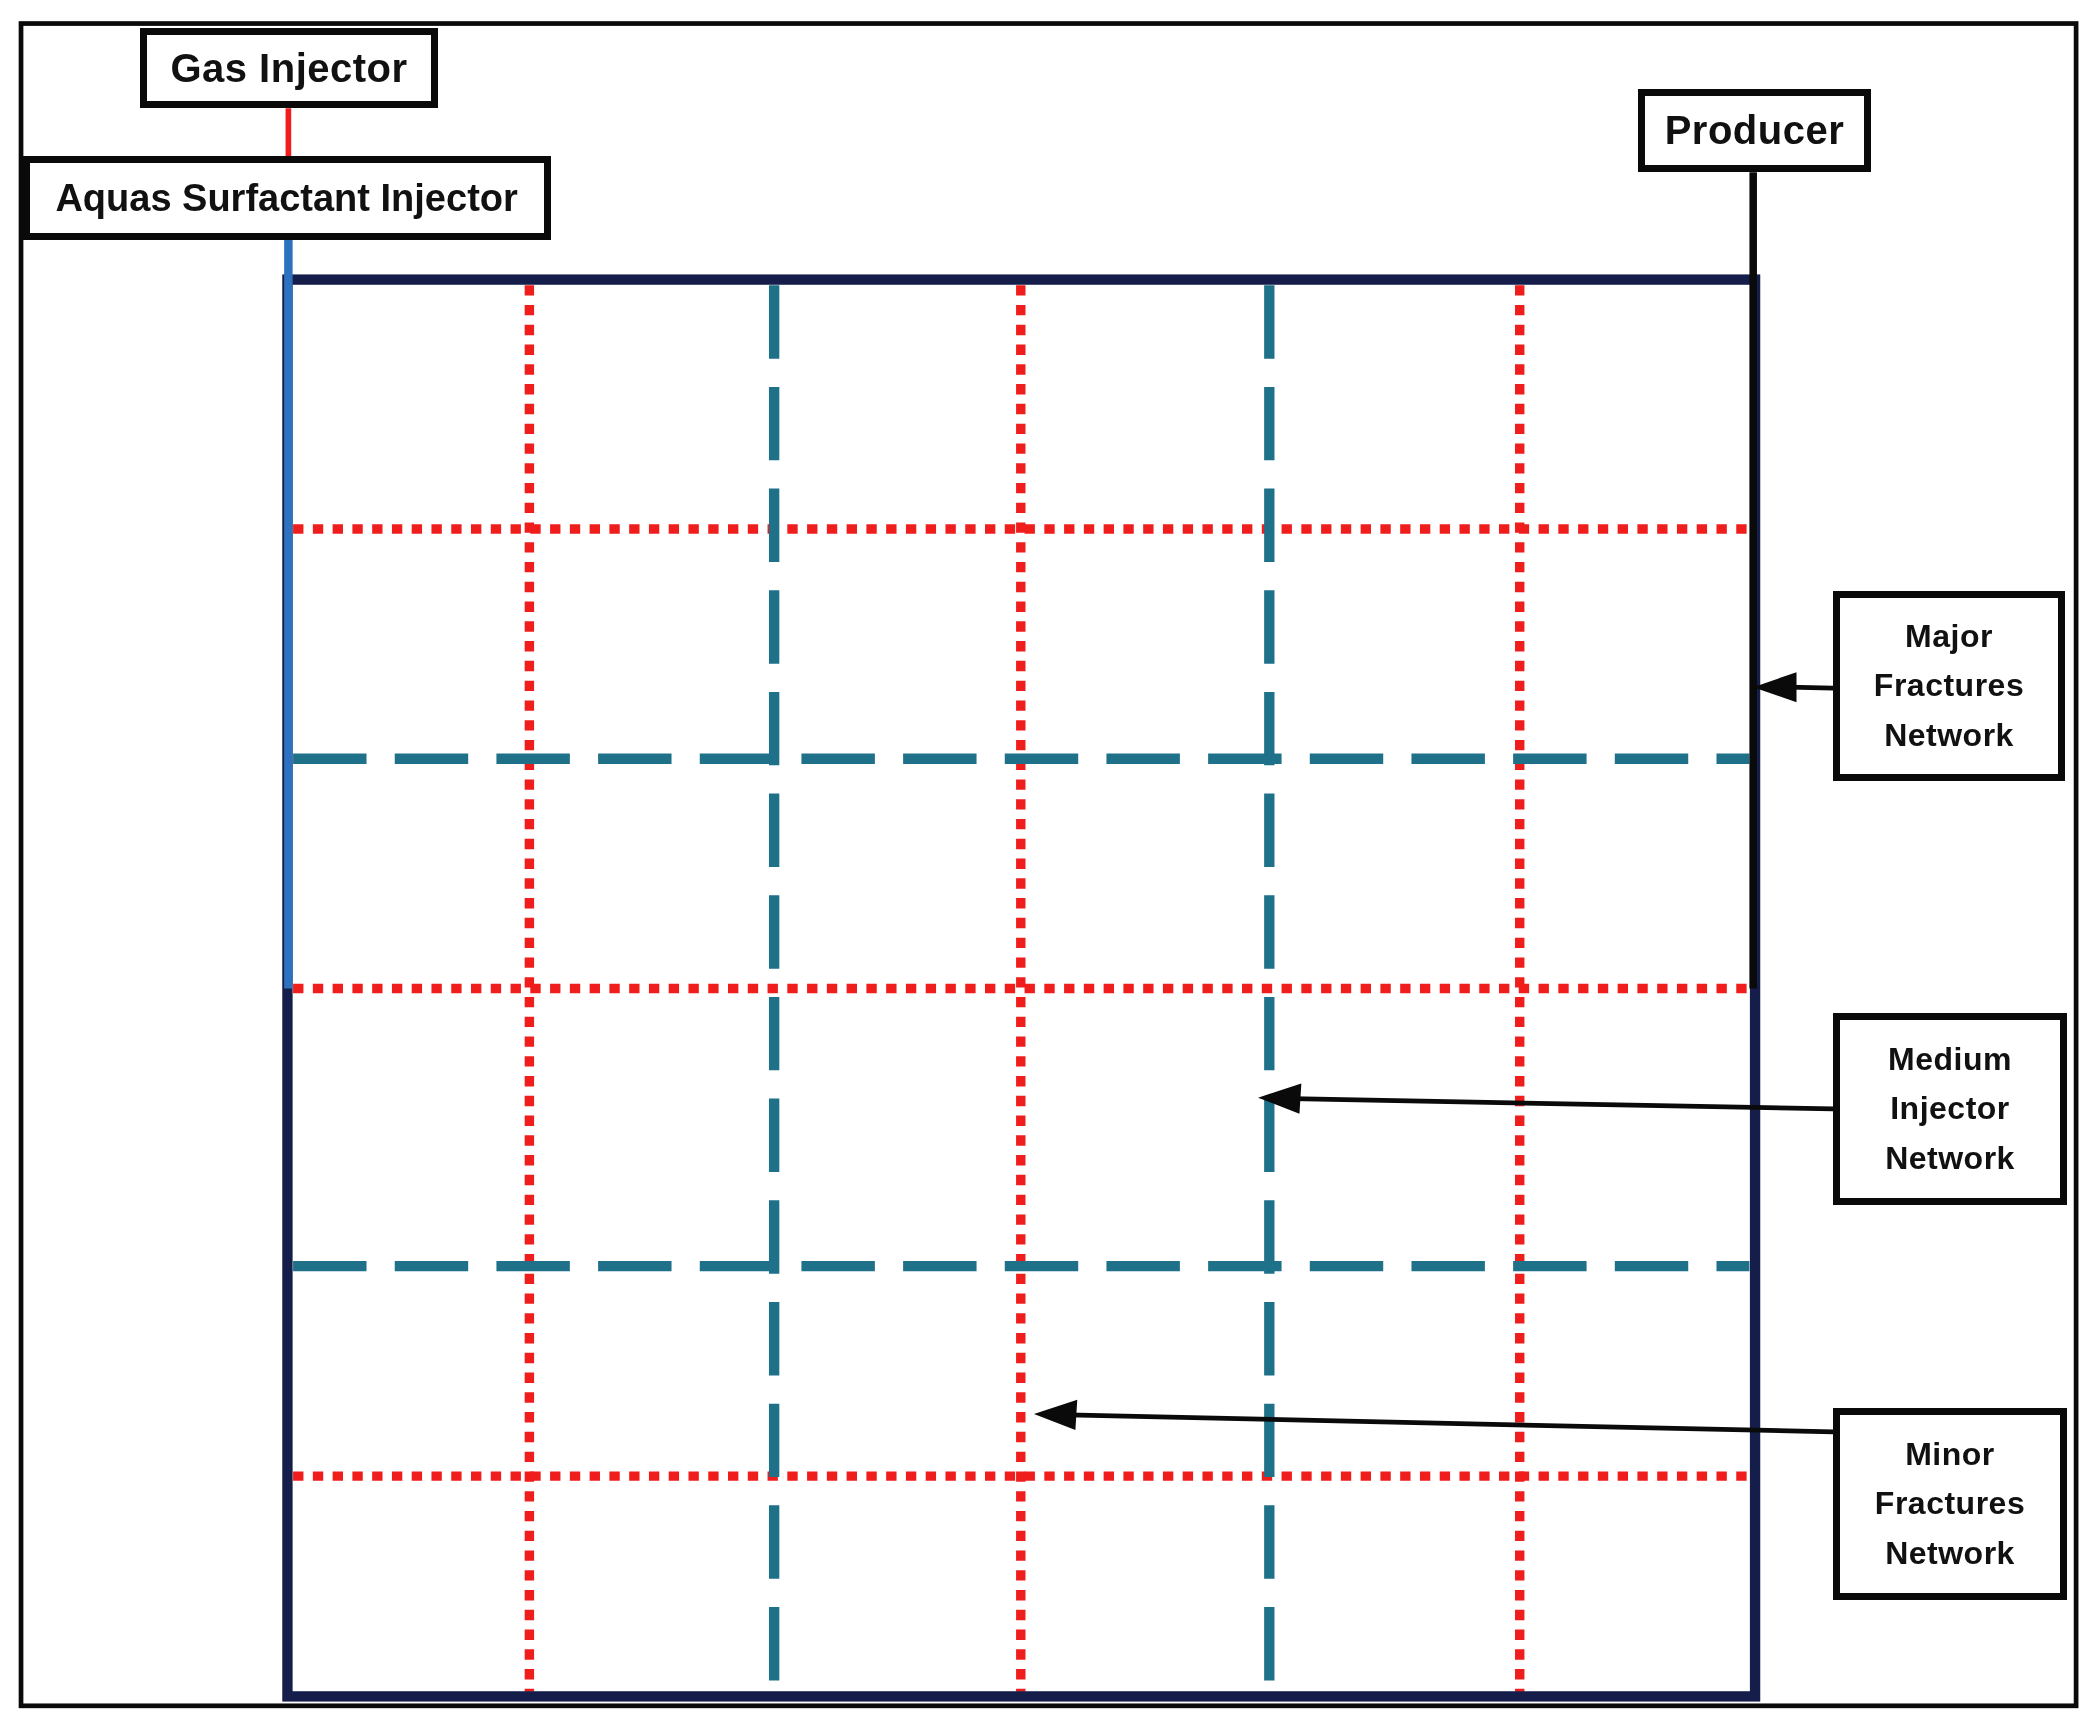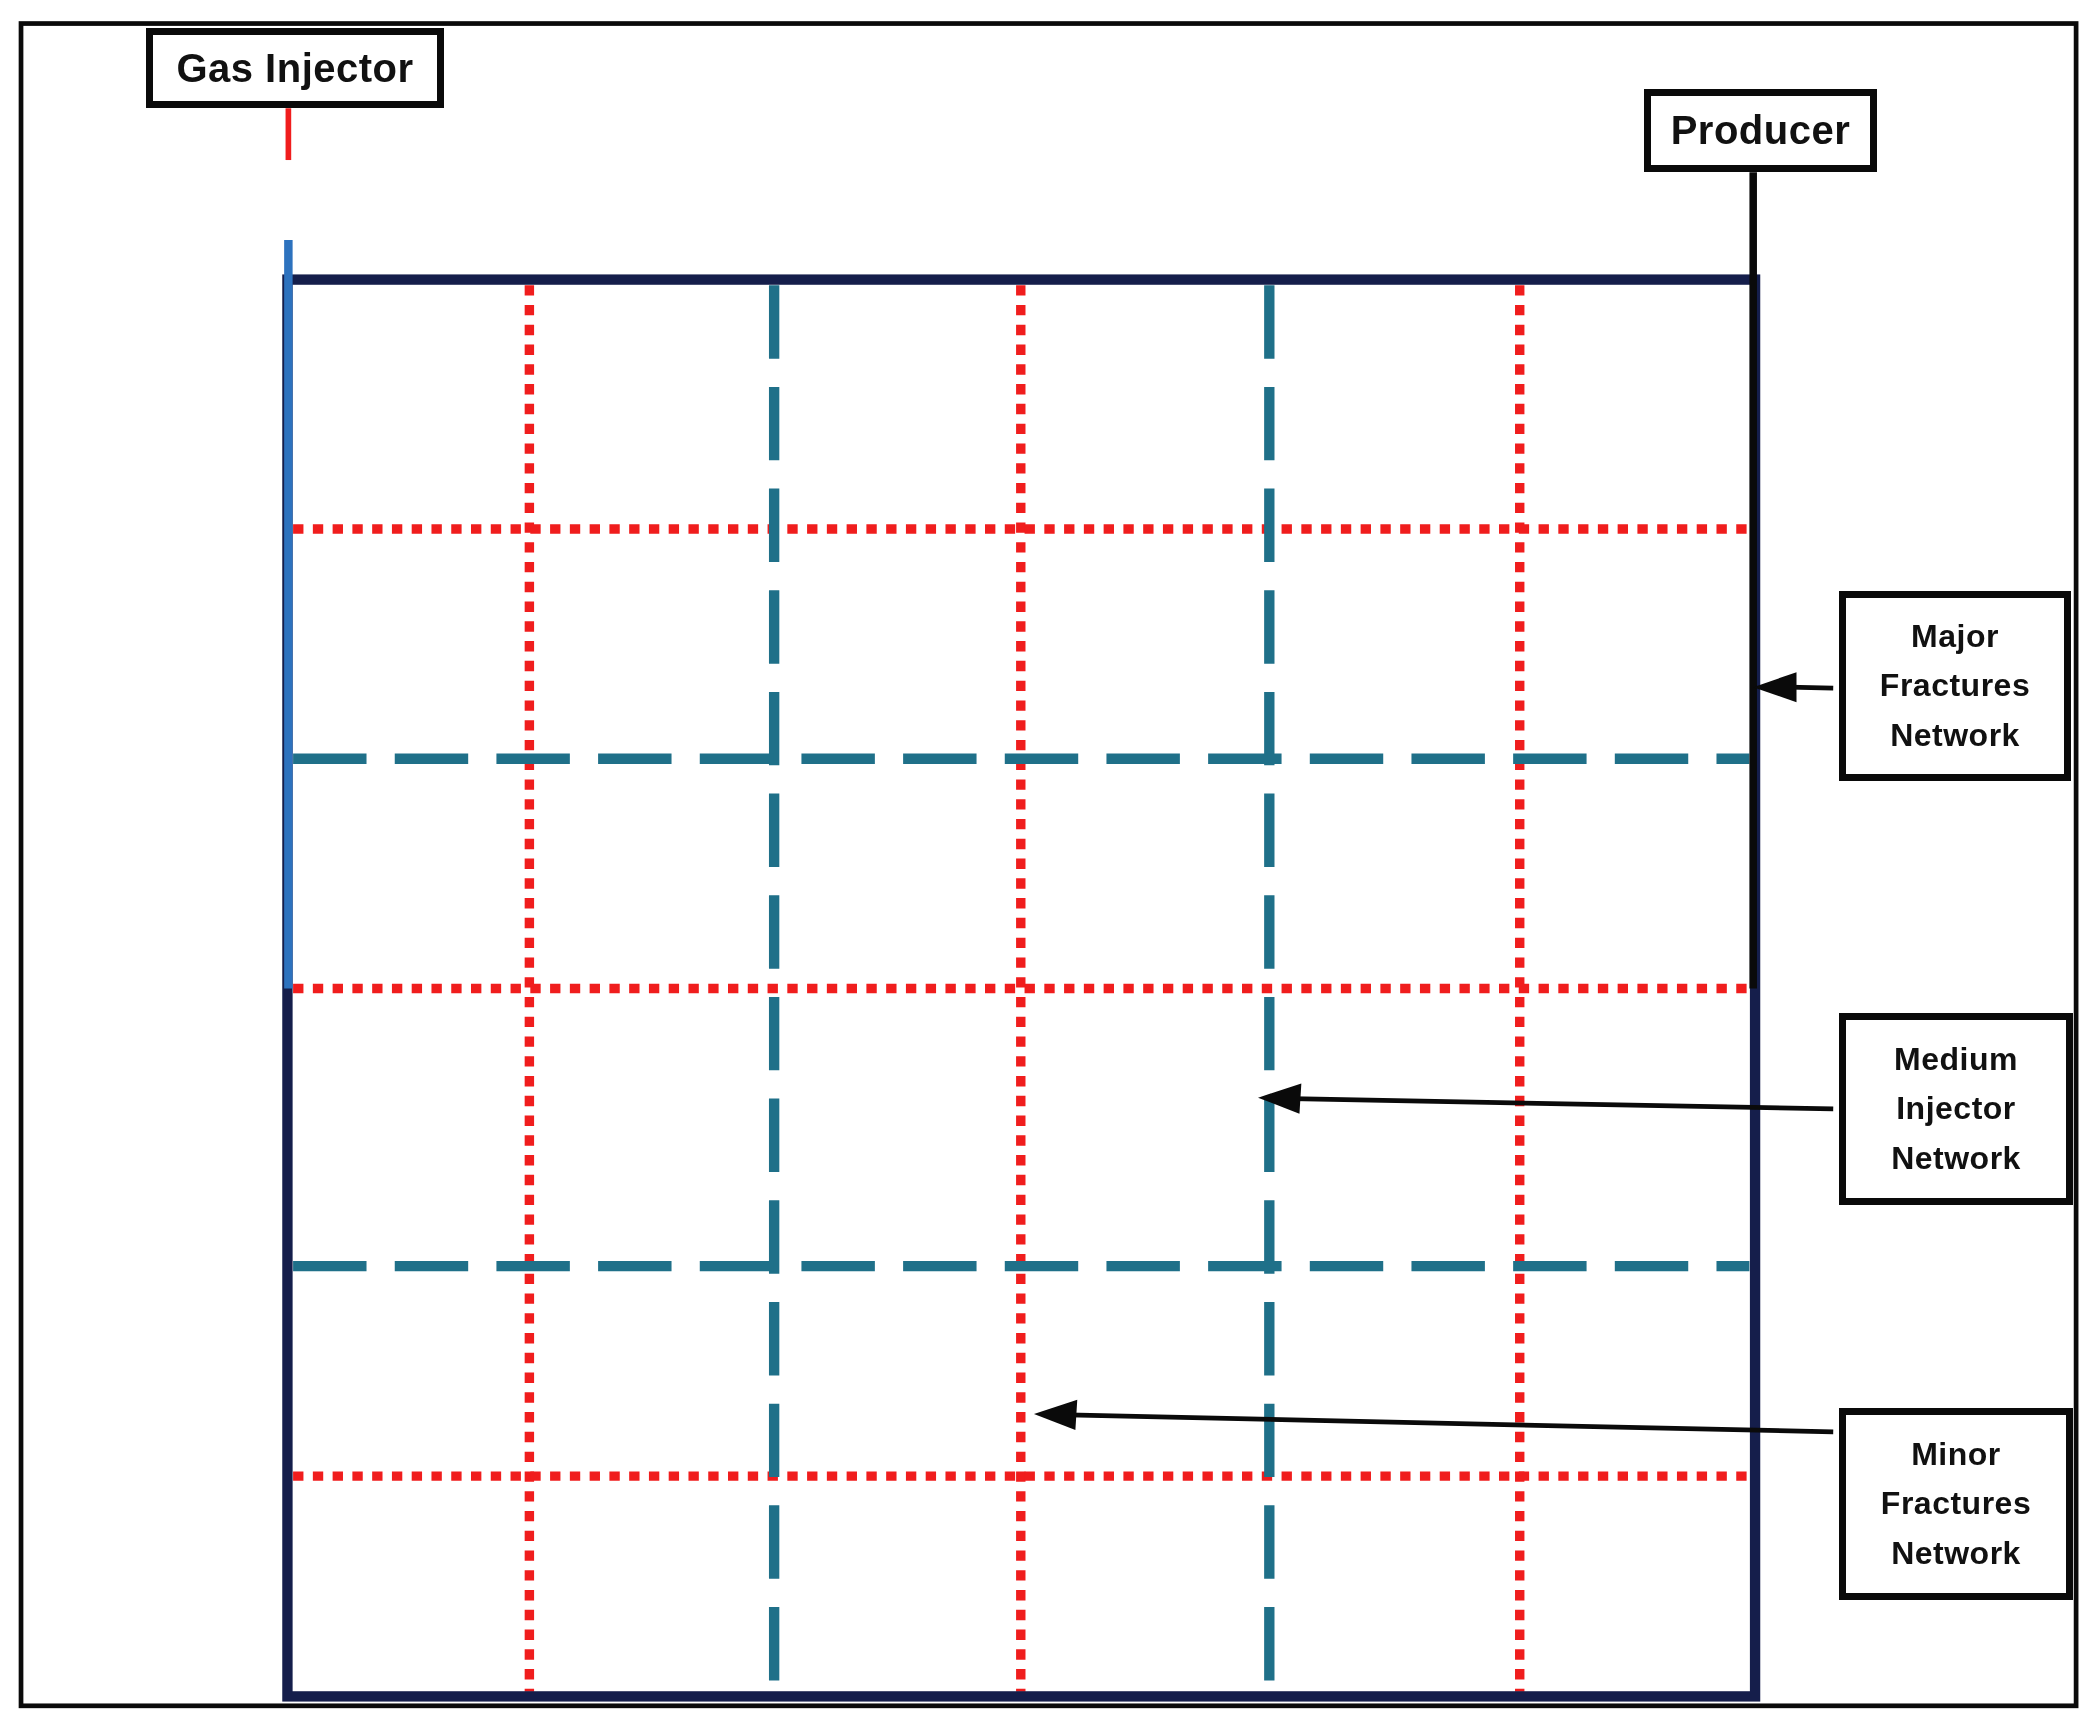--- a/index.html
+++ b/index.html
@@ -21,21 +21,20 @@
   .arrow-line{stroke:#0a0a0a;stroke-width:5;fill:none;}
   .arrow-head{fill:#0a0a0a;stroke:none;}
   .label-box{
     position:absolute;
     box-sizing:border-box;
     background:#fff;
     border:7.5px solid var(--box-border,#0a0a0a);
     display:flex;align-items:center;justify-content:center;
     font-weight:bold;color:#111;
     text-align:center;
-    margin-left:6px;
   }
   .single{font-size:40px;letter-spacing:0.5px;}
   .aquas{font-size:38px;letter-spacing:0px;}
   .multiline{font-size:32px;line-height:1.55;white-space:pre-line;letter-spacing:0.5px;}
 </style>
 </head>
 <body>
 
 <div id="canvas">
 
@@ -72,20 +71,21 @@
       <polygon class="arrow-head" points="1336,1166 1382,1151 1380,1183"></polygon>
     </g>
     <g>
       <line class="arrow-line" x1="1947" y1="1521" x2="1134" y2="1503"></line>
       <polygon class="arrow-head" points="1098,1502 1144,1487 1142,1519"></polygon>
     </g>
   </svg>
 
   <div class="label-box single" style="left:140px;top:28px;width:298px;height:80px;">Gas Injector</div>
 
+  <div class="label-box aquas" style="left:22.6px;top:156px;width:528px;height:84px;">Aquas Surfactant Injector</div>
 
   <div class="label-box single" style="left:1638px;top:89px;width:233px;height:83px;">Producer</div>
 
   <div class="label-box multiline" style="left:1833px;top:591px;width:232px;height:190px;">Major
 Fractures
 Network</div>
 
   <div class="label-box multiline" style="left:1833px;top:1013px;width:234px;height:192px;">Medium
 Injector
 Network</div>

